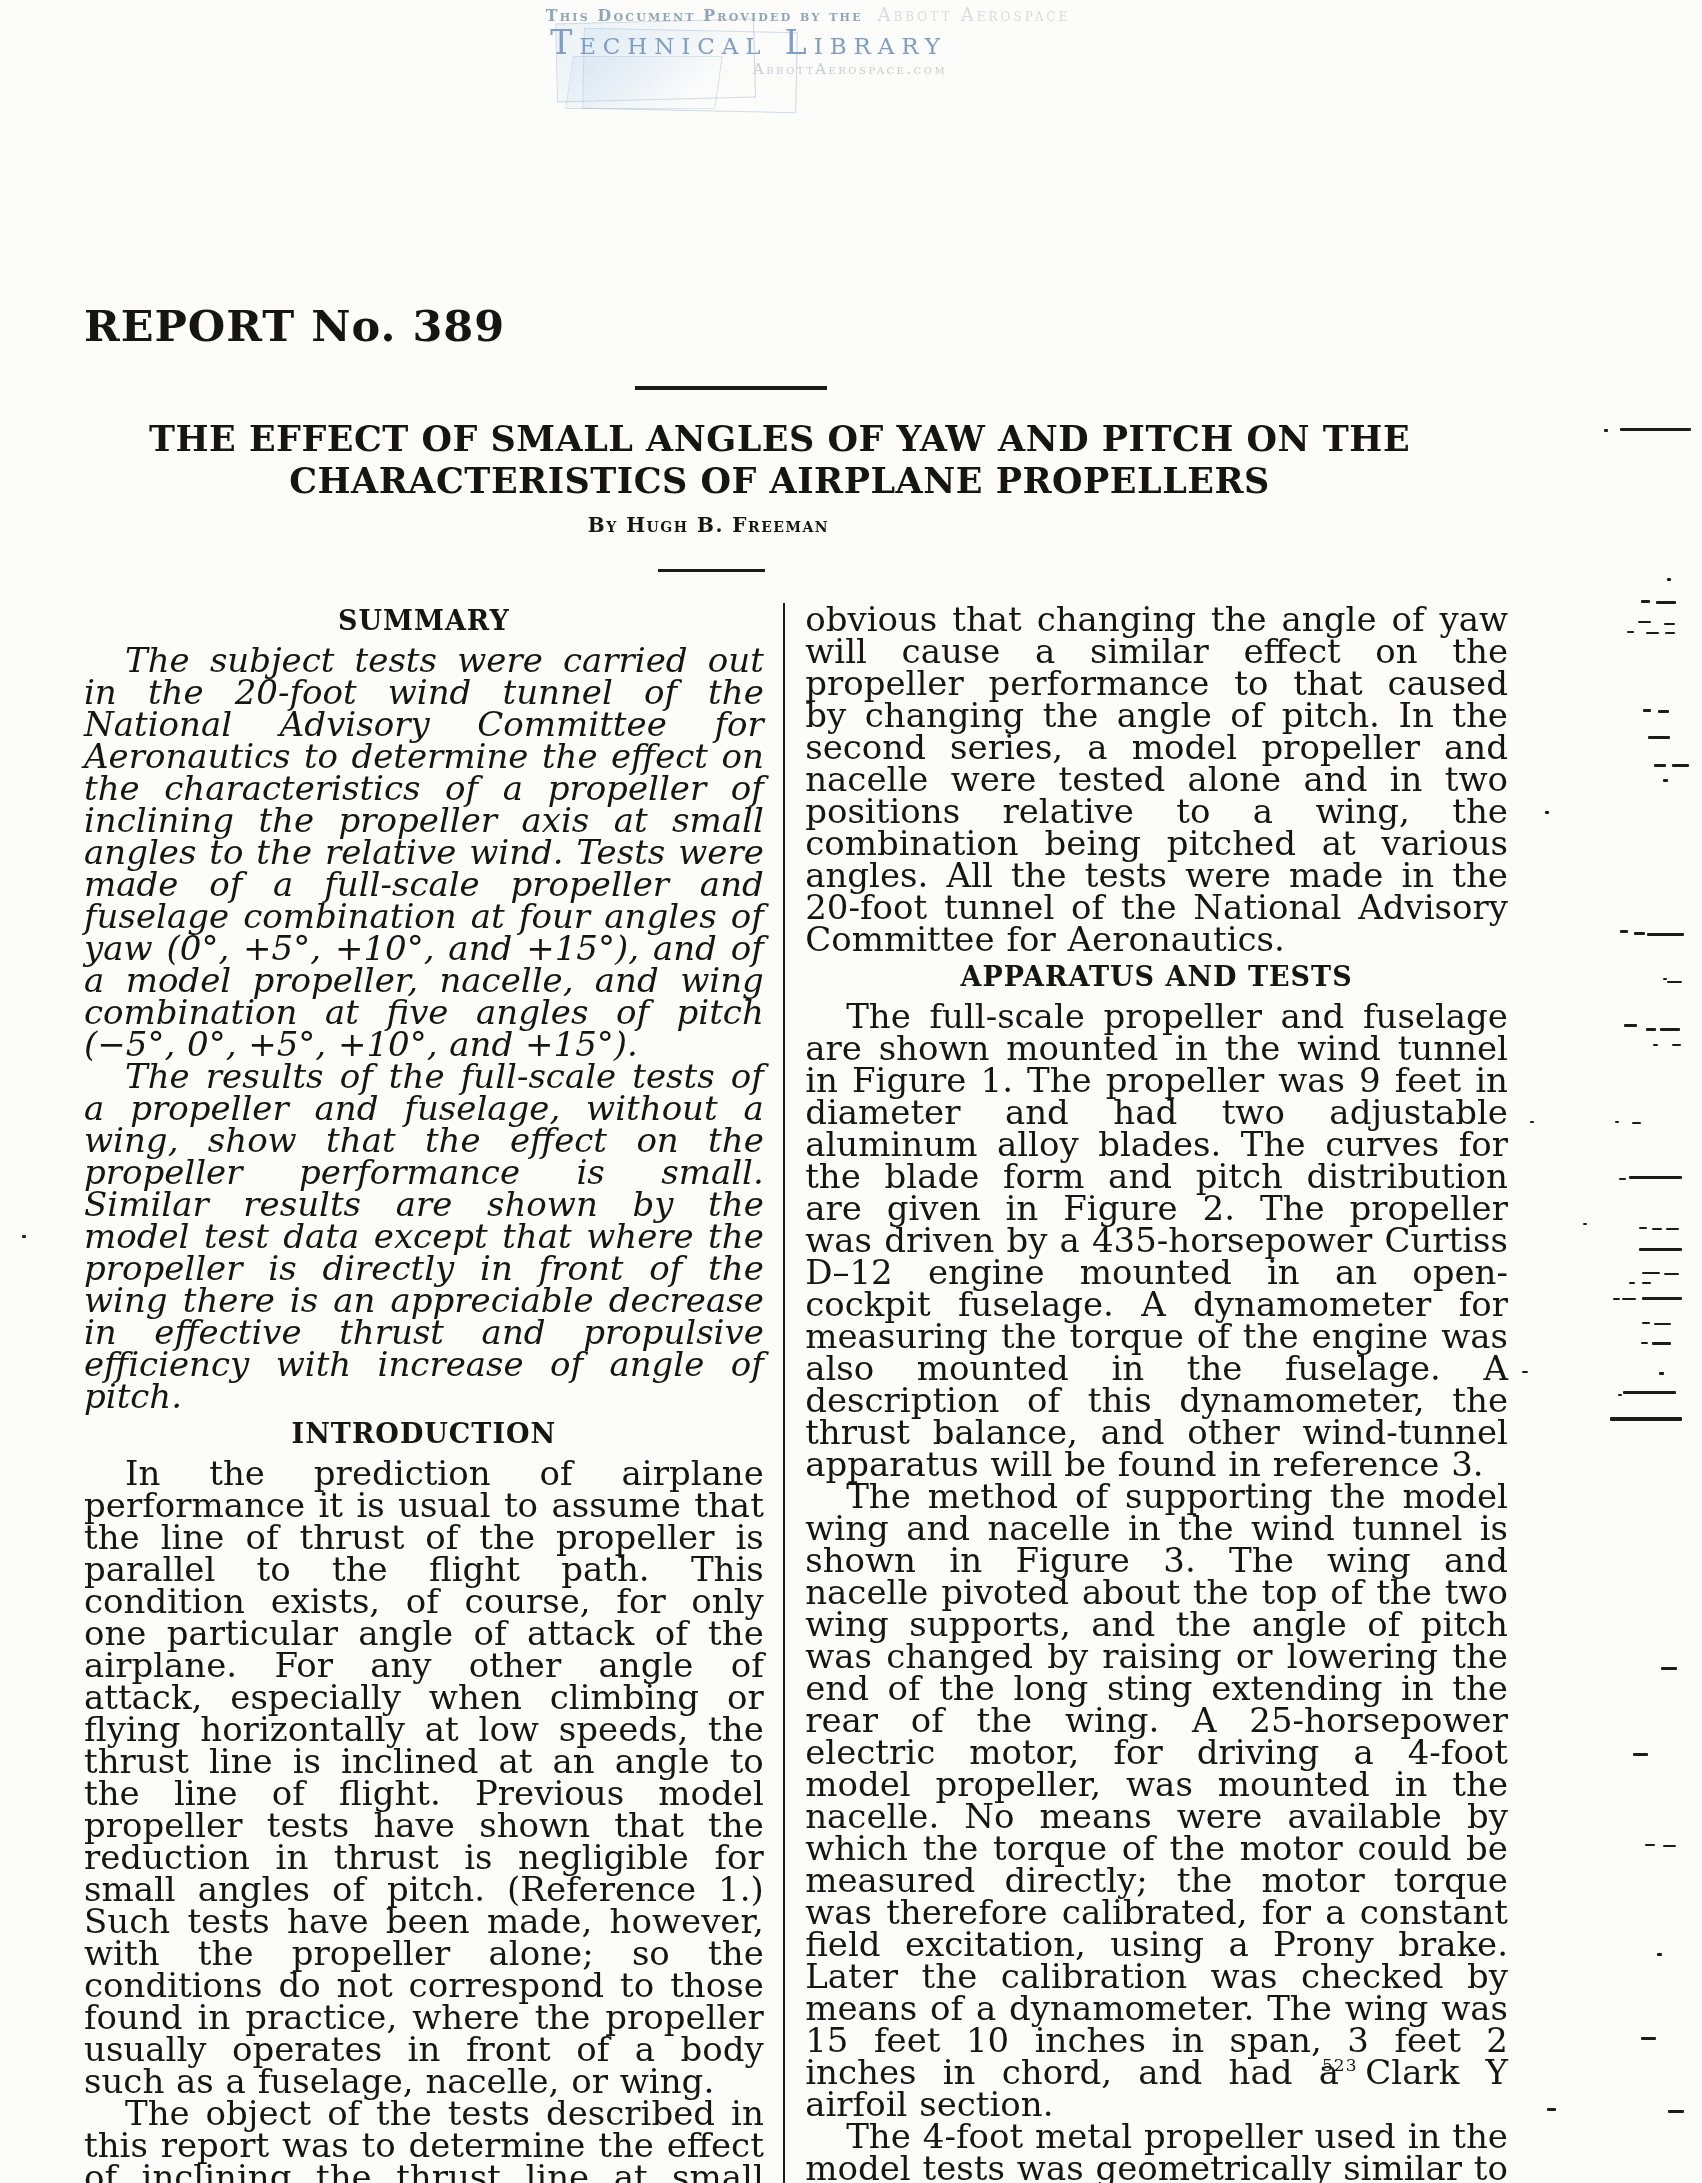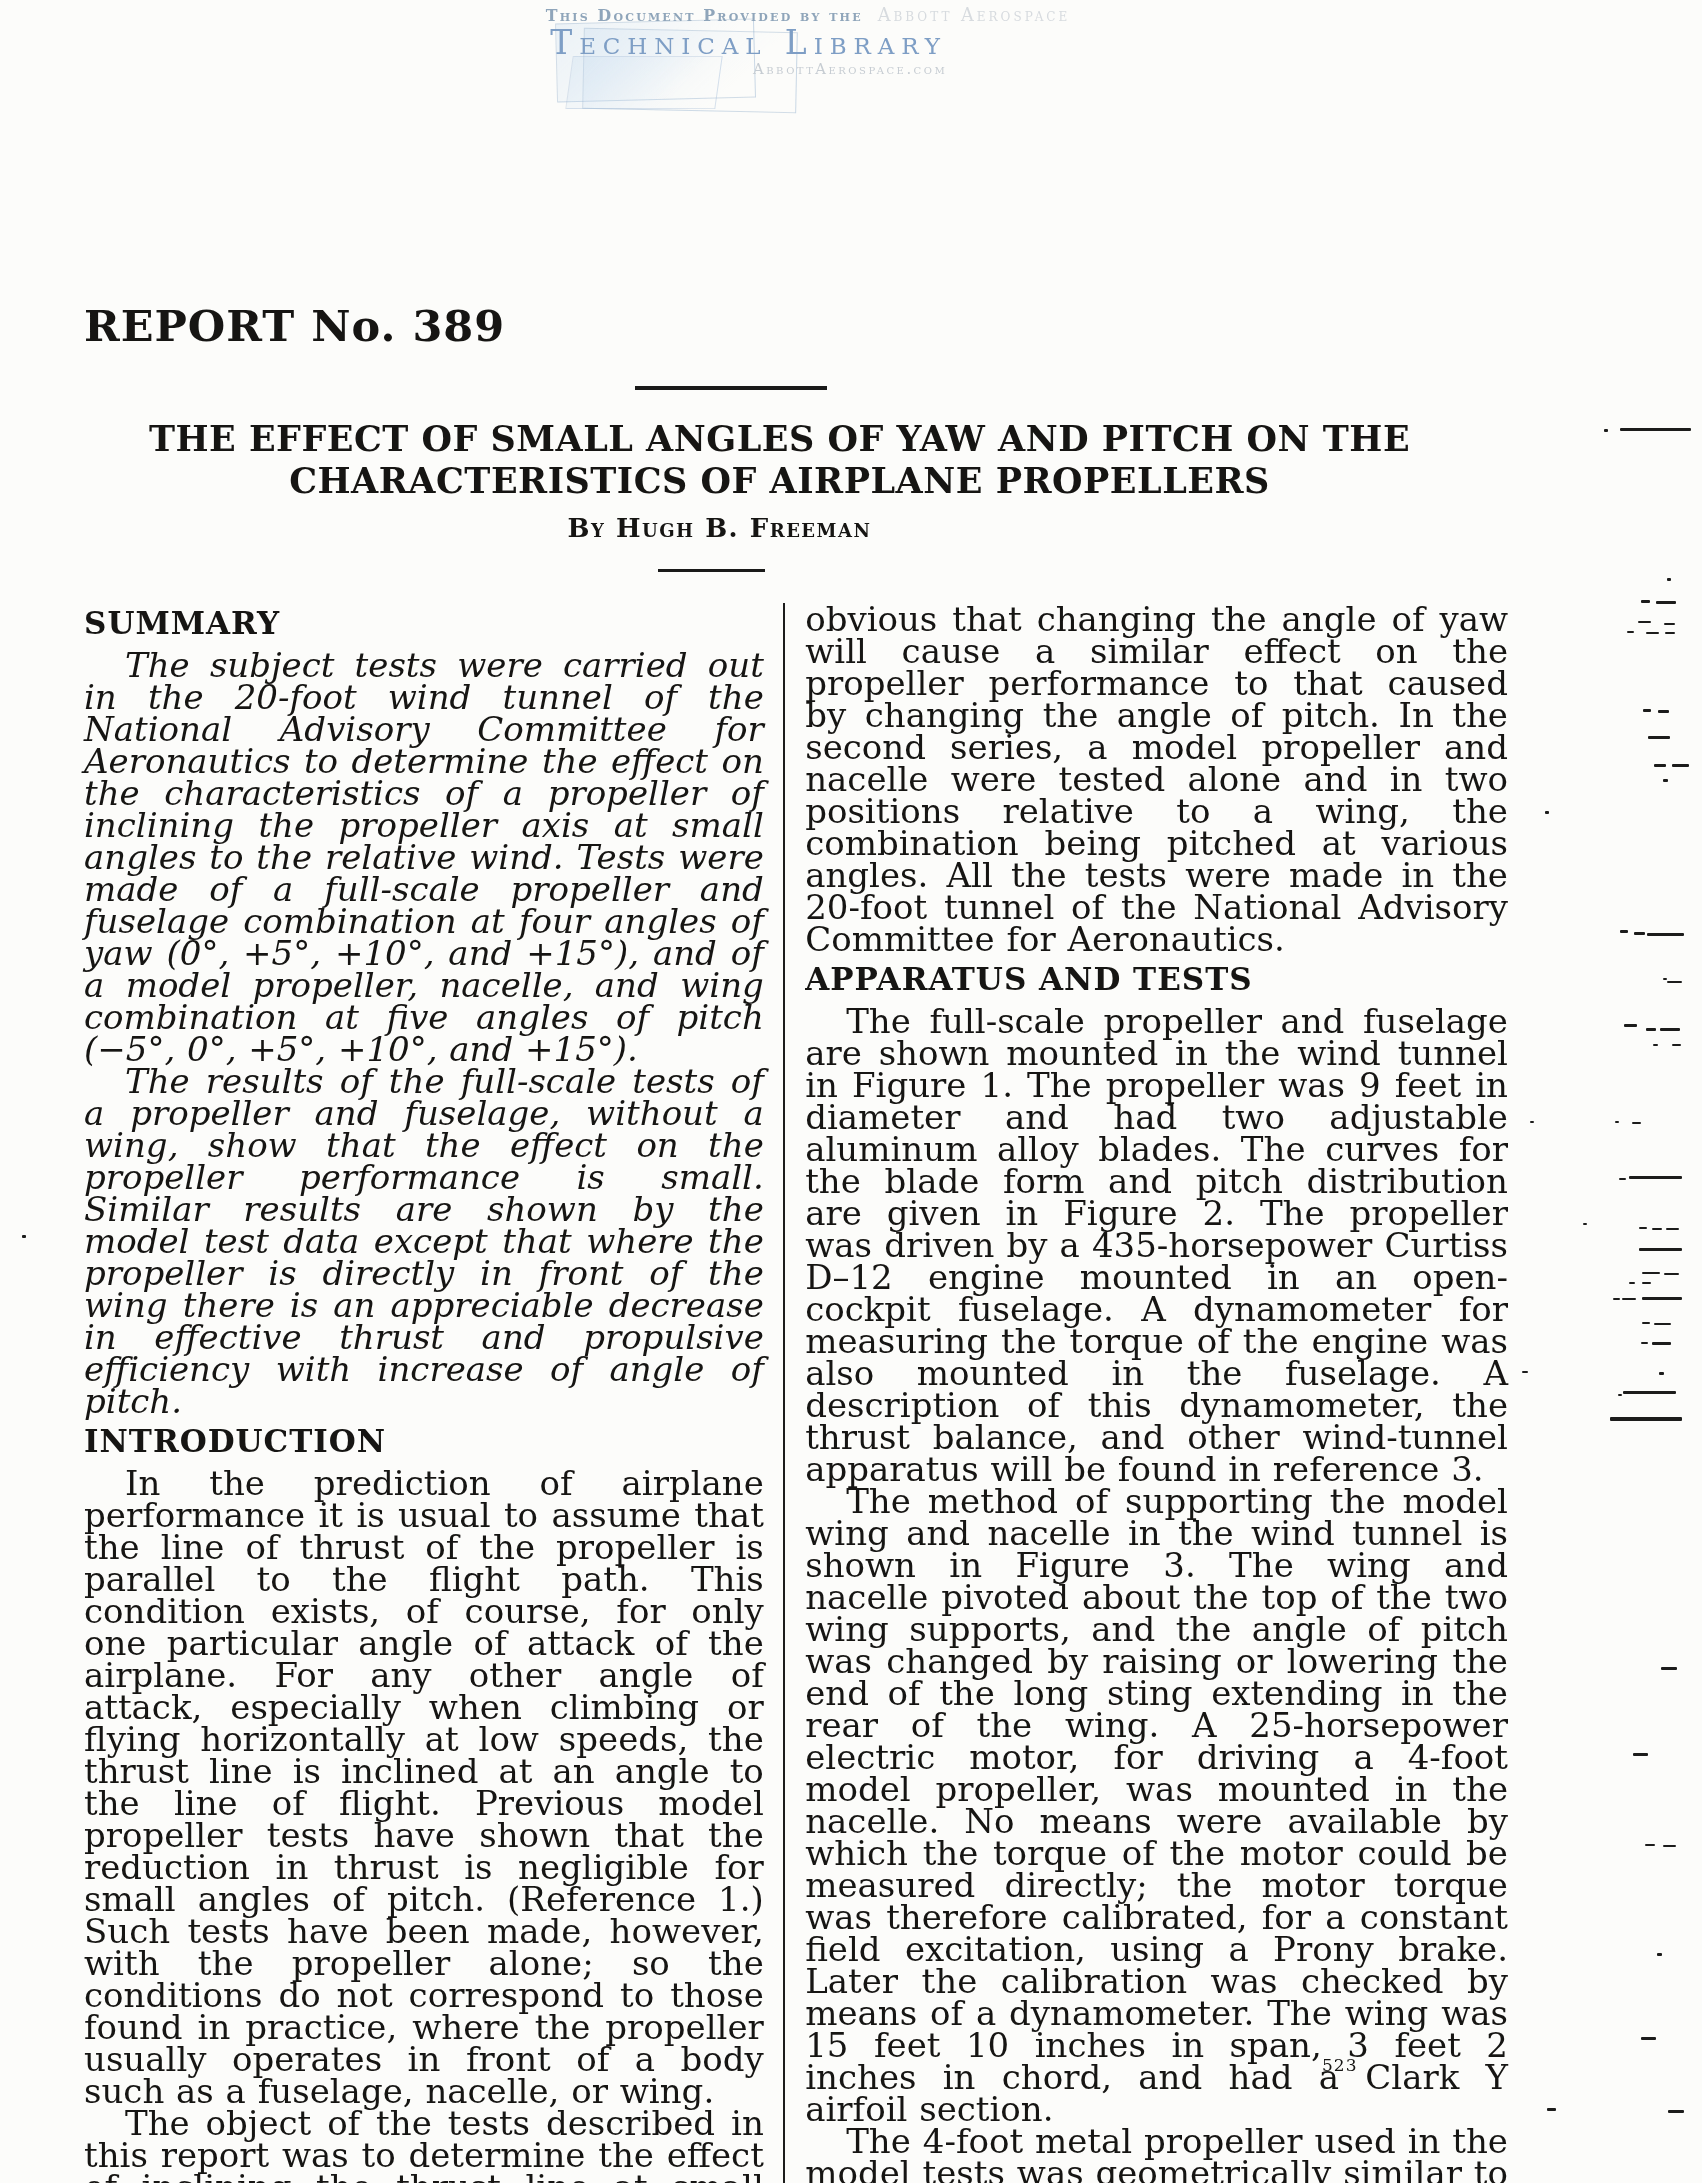--- a/index.html
+++ b/index.html
@@ -28,30 +28,30 @@
   .wm-library{font-variant:small-caps;font-size:33px;letter-spacing:6.9px;color:#7e9ec5;margin-top:-2px;text-align:center;}
   .wm-site{font-variant:small-caps;font-size:14.8px;letter-spacing:2.5px;color:#c6ccd2;text-align:right;padding-right:15.8px;margin-top:-2px;}
 
   
   .report-no{position:absolute;left:84px;top:301px;width:1300px;margin:0;
     font-size:43px;font-weight:bold;letter-spacing:1px;}
   .rule{position:absolute;background:#1a1a19;}
   .rule-1{left:635px;top:386px;width:192px;height:3.9px;}
   .main-title{position:absolute;left:75px;top:418px;width:1409px;margin:0;
     text-align:center;font-size:35px;line-height:42px;font-weight:bold;letter-spacing:0.5px;}
-  .byline{position:absolute;left:95px;top:513px;width:1249px;margin:0;
-    text-align:center;font-variant:small-caps;font-weight:bold;font-size:26px;letter-spacing:1.5px;}
+  .byline{position:absolute;left:84px;top:513px;width:1249px;margin:0;
+    text-align:center;font-variant:small-caps;font-weight:bold;font-size:20px;letter-spacing:1.5px;}
   .rule-2{left:658px;top:569px;width:107px;height:3px;}
 
   
   .columns{position:absolute;left:84px;top:603px;width:1424px;display:flex;min-height:1505px;}
   .col-left{width:680px;margin-right:18.7px;}
   .col-divider{width:2px;background:#1c1c1b;align-self:stretch;}
   .col-right{width:703px;margin-left:20.7px;}
-  .sec-heading{margin:5.9px 0 7.9px;text-align:left;font-size:31px;font-weight:bold;letter-spacing:1px;}
+  .sec-heading{margin:5.9px 0 7.9px;text-align:center;font-size:27px;font-weight:bold;letter-spacing:1px;}
   .sec-heading.first{margin-top:2px;}
   .para{margin:0;font-size:34px;line-height:32px;text-align:justify;text-indent:41px;
         word-spacing:1px;}
   .para.italic{font-style:italic;}
   .para.noindent{text-indent:0;}
 
   
   .page-number{position:absolute;left:1322px;top:2055px;font-size:17px;letter-spacing:1px;}
 
   

